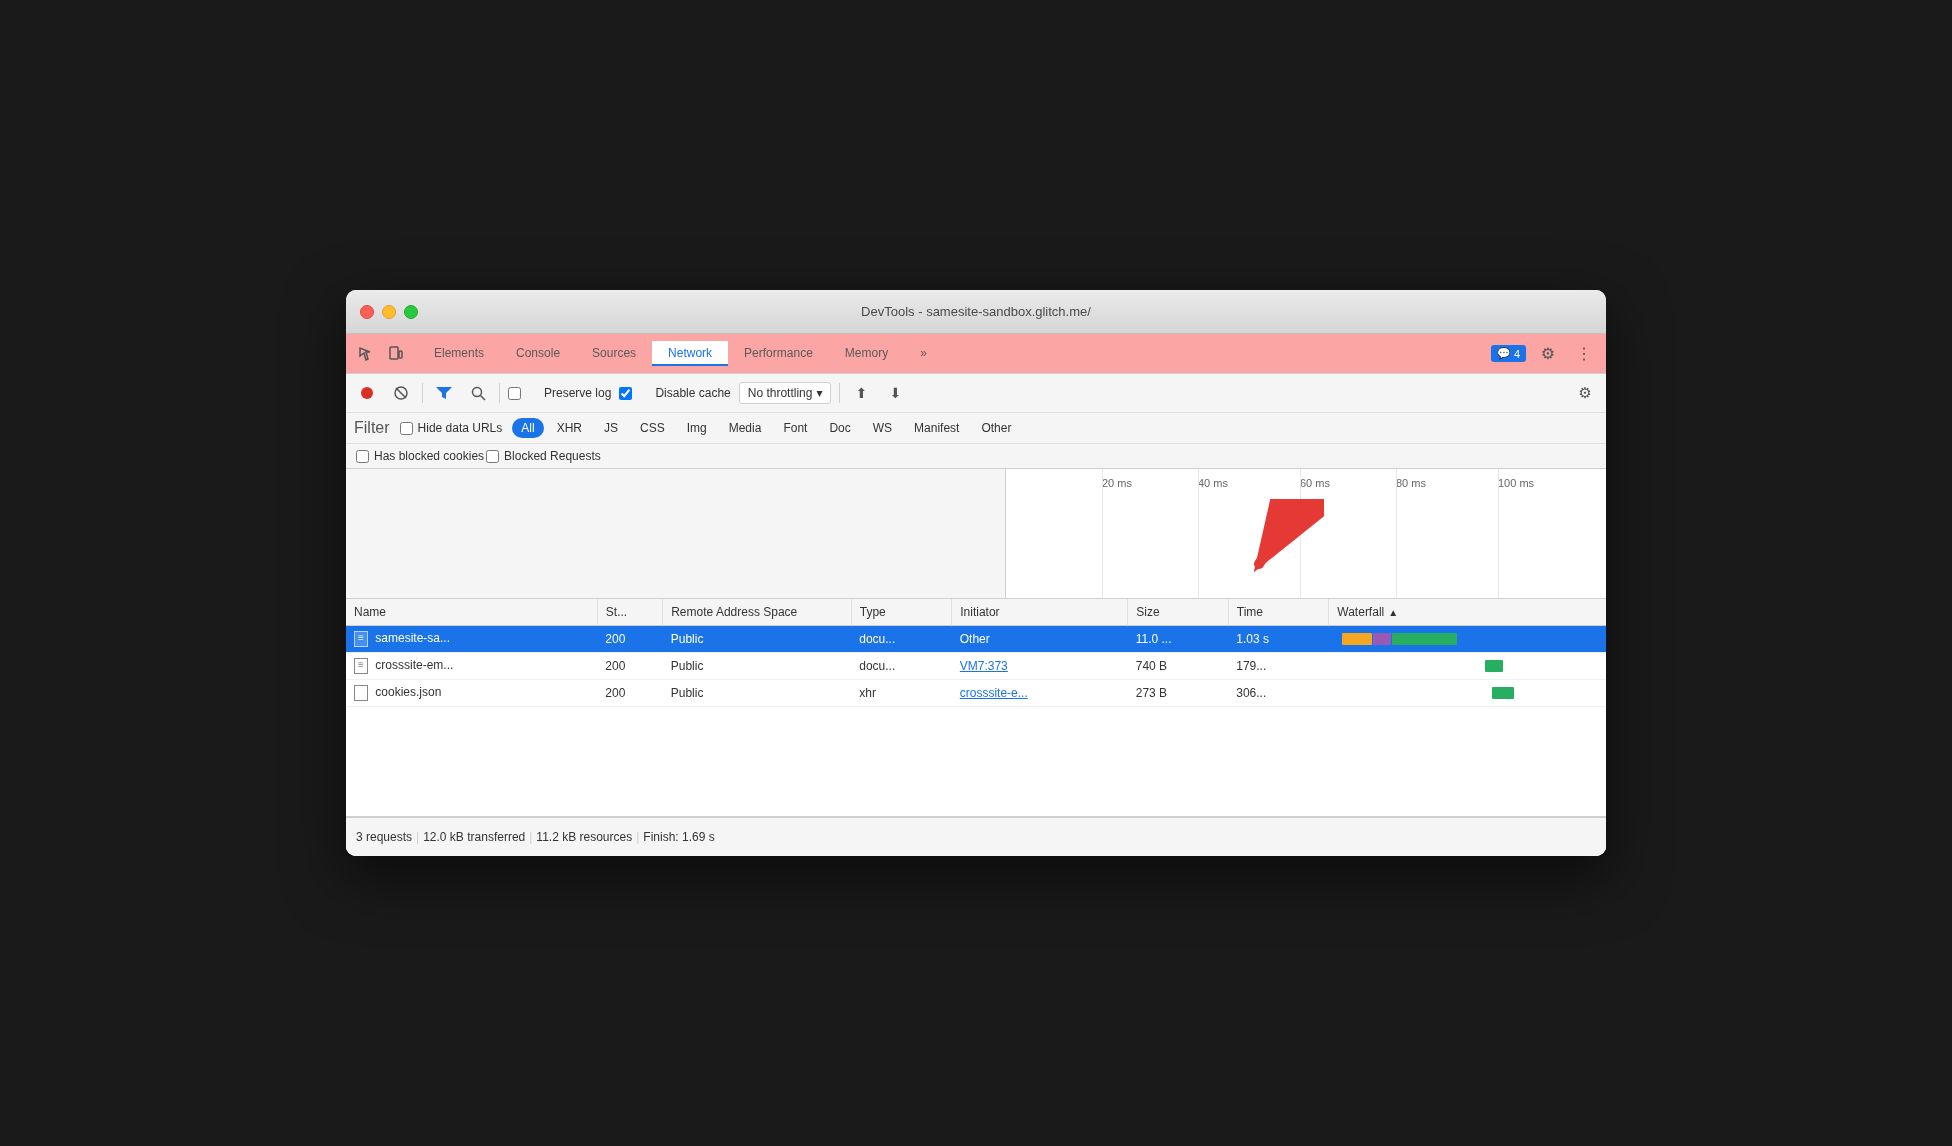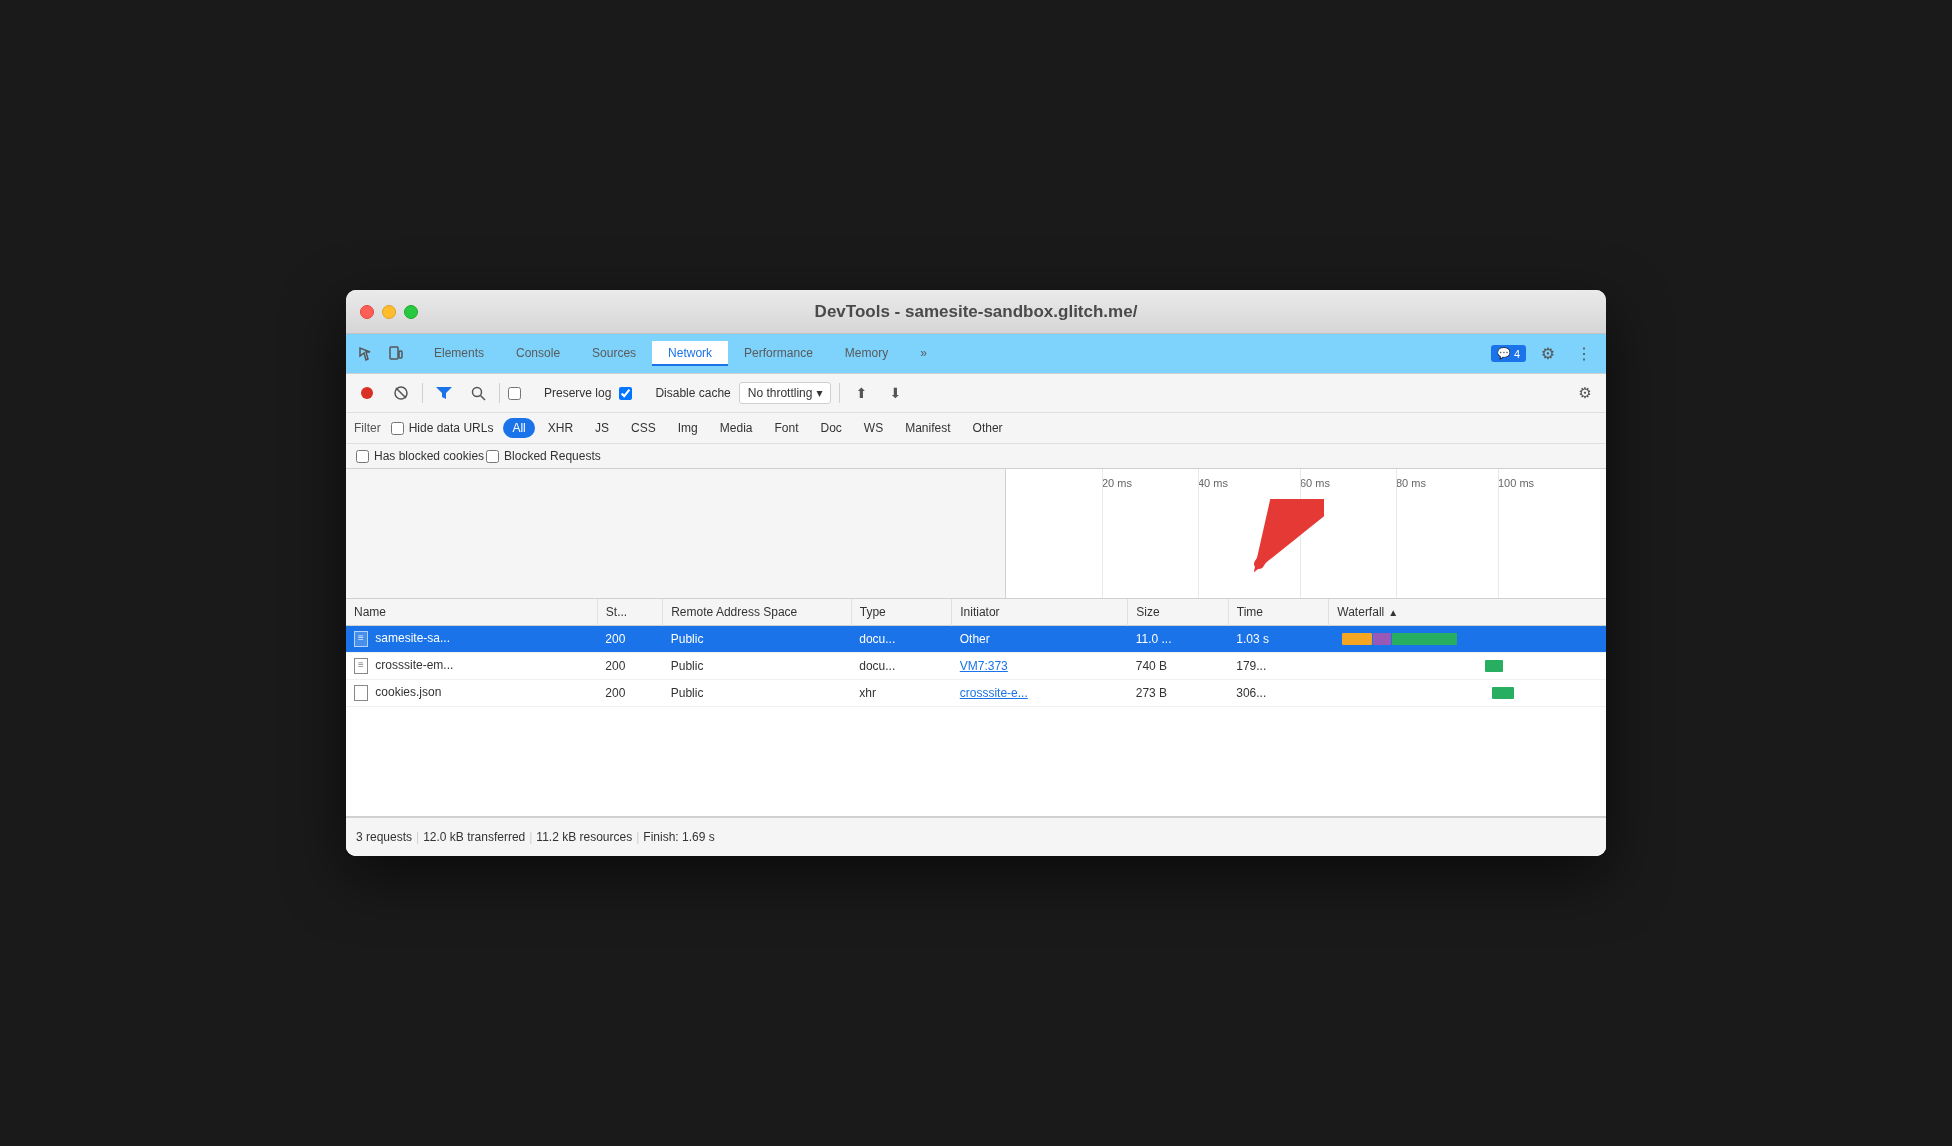--- a/index.html
+++ b/index.html
@@ -37,32 +37,32 @@
       width: 14px;
       height: 14px;
       border-radius: 50%;
       border: none;
       cursor: pointer;
     }
     .btn-red { background: #ff5f57; border: 1px solid #e0443e; }
     .btn-yellow { background: #ffbd2e; border: 1px solid #dea123; }
     .btn-green { background: #28c940; border: 1px solid #1aab29; }
     .titlebar-title {
-      font-size: 17px;
+      font-size: 13px;
       color: #4a4a4a;
-      font-weight: 700;
+      font-weight: 400;
     }
     .devtools {
       background: #ffffff;
     }
     
     .tabbar {
       display: flex;
       align-items: center;
-      background: #7dd3fc;
+      background: #fca5a5;
       border-bottom: 1px solid #d0d0d0;
       padding: 7px 8px;
       height: 40px;
     }
     .tabbar-left {
       display: flex;
       align-items: center;
       gap: 6px;
       margin-right: 10px;
     }
@@ -189,21 +189,21 @@
     .filterbar {
       display: flex;
       align-items: center;
       padding: 5px 8px;
       background: #f5f5f5;
       border-bottom: 1px solid #e0e0e0;
       gap: 10px;
       flex-wrap: wrap;
     }
     .filter-label {
-      font-size: 12px;
+      font-size: 16px;
       color: #555;
     }
     .filter-chips {
       display: flex;
       align-items: center;
       gap: 4px;
       flex-wrap: wrap;
     }
     .filter-chip {
       padding: 2px 8px;

